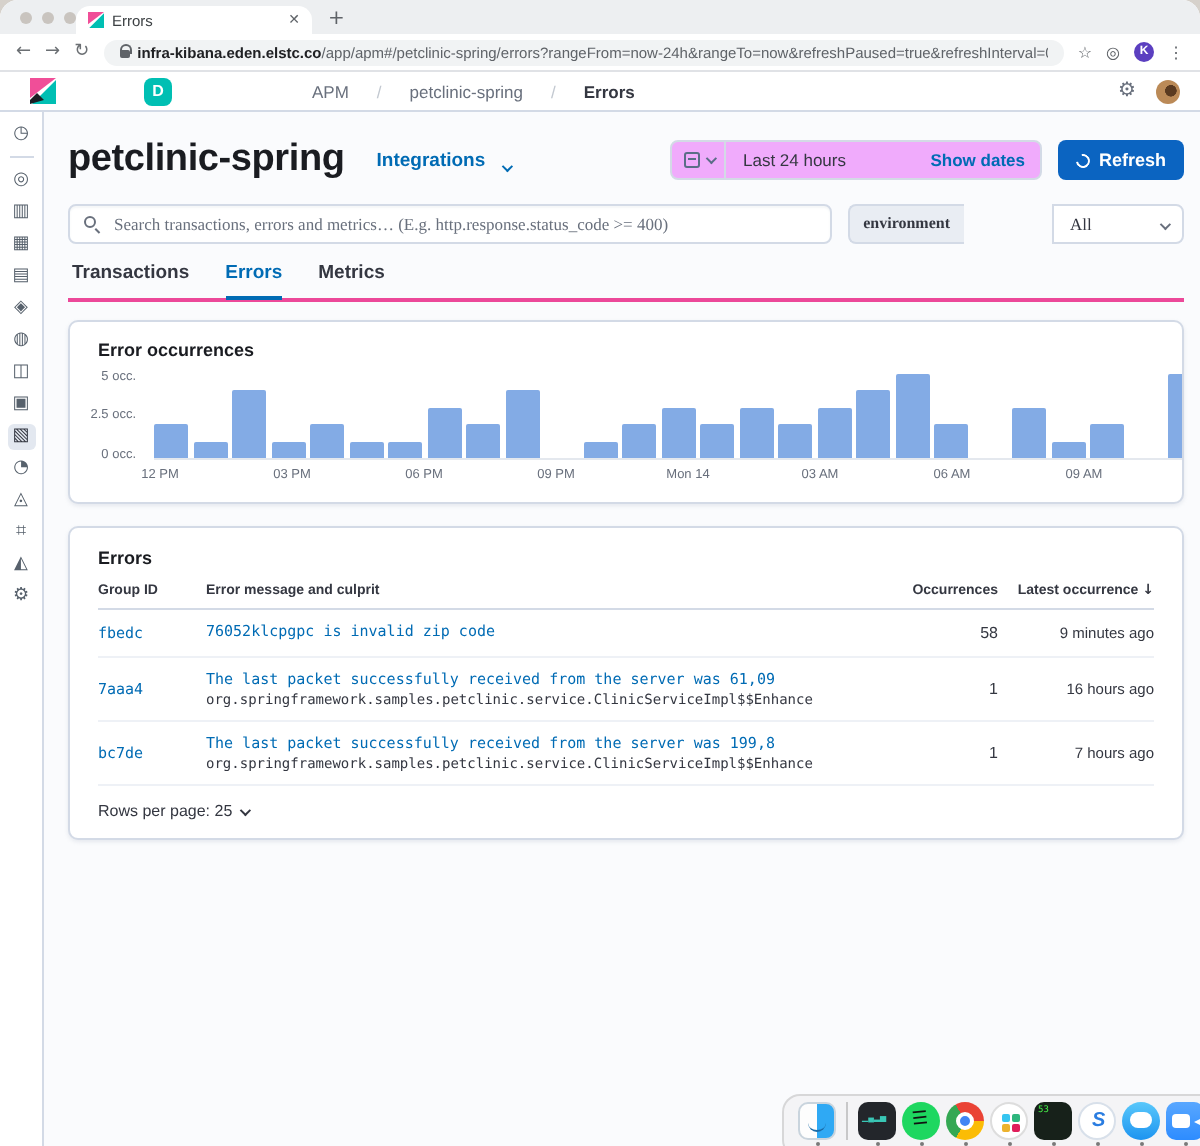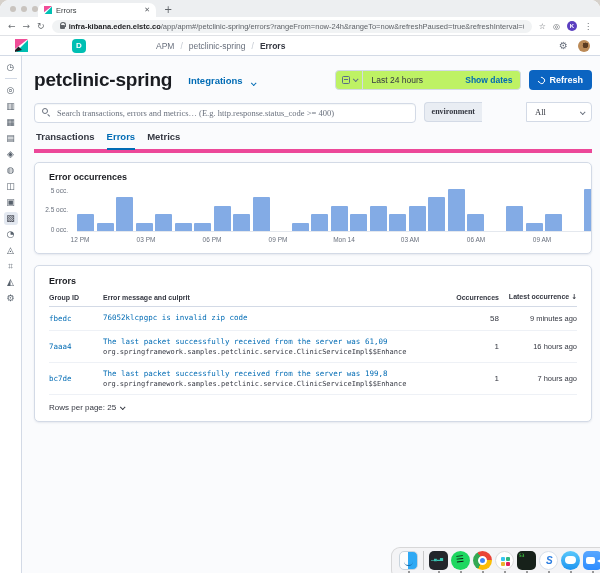--- a/index.html
+++ b/index.html
@@ -28,21 +28,21 @@
   .url-text { font-size:7.5px; white-space:nowrap; overflow:hidden; }
   .url-domain { color:#202124; font-weight:700; }
   .url-path { color:#5f6368; }
   .tb-ic { font-size:8px; color:#5f6368; }
   .profile-badge { width:10px; height:10px; border-radius:50%; background:#5b3fc0; color:#fff; font-size:6px; font-weight:700; display:flex; align-items:center; justify-content:center; }
 
   
   .kbn-header { height:20px; background:#fff; border-bottom:1px solid #d3dae6; display:flex; align-items:center; padding-right:10px; }
   .kbn-logo { margin-left:15px; width:13px; height:13px; flex:none; }
   .space-badge { margin-left:44px; width:14px; height:14px; border-radius:4px; background:#00BFB3; color:#fff; font-size:8px; font-weight:700; display:flex; align-items:center; justify-content:center; }
-  .breadcrumbs { margin-left:70px; display:flex; align-items:flex-end; gap:6px; font-size:8.5px; color:#69707d; }
+  .breadcrumbs { margin-left:70px; display:flex; align-items:flex-end; gap:14px; font-size:8.5px; color:#69707d; }
   .crumb-sep { color:#c2c8d0; }
   .crumb-last { color:#343741; font-weight:700; }
   .kbn-right { margin-left:auto; display:flex; align-items:center; gap:10px; }
   .deploy-ic { font-size:10px; color:#69707d; line-height:1; }
   .user-avatar { width:12px; height:12px; border-radius:50%; background:radial-gradient(circle at 62% 45%, #5a3a20 0 28%, #bb8a57 30%); }
 
   
   .main { display:flex; height:517px; background:#fafbfd; }
   .sidebar { width:22px; background:#fff; border-right:1px solid #d3dae6; padding-top:5px; flex:none; }
   .nav-ic { width:14px; height:13px; margin:0 auto 3px; font-size:9px; line-height:13px; text-align:center; color:#57616c;
@@ -50,21 +50,21 @@
   .nav-ic.sel { background:#e3e8f0; color:#343741; }
   .nav-div { width:12px; height:1px; background:#d3dae6; margin:4px auto 5px; }
   .content { flex:1; padding:0 8px 0 12px; position:relative; overflow:hidden; }
 
   
   .title-row { margin-top:11px; display:flex; align-items:center; height:26px; }
   .page-title { font-size:19px; font-weight:700; color:#1a1c21; letter-spacing:-0.2px; }
   .integrations { margin-left:16px; display:flex; align-items:flex-end; gap:8px; color:#006BB4; font-size:9.5px; font-weight:600; }
   .chev { width:4px; height:4px; border-right:1px solid currentColor; border-bottom:1px solid currentColor; transform:rotate(45deg) translateY(-1px); display:inline-block; }
   .head-right { margin-left:auto; display:flex; align-items:center; gap:8px; }
-  .datepicker { width:186px; height:20px; background:#bef264; border:1px solid #d3dae6; border-radius:4px; display:flex; align-items:center; }
+  .datepicker { width:186px; height:20px; background:#f0abfc; border:1px solid #d3dae6; border-radius:4px; display:flex; align-items:center; }
   .dp-cal-seg { width:27px; height:100%; border-right:1px solid #d3dae6; display:flex; align-items:center; justify-content:center; gap:3px; color:#5a6d87; }
   .cal { width:8px; height:8px; border:1px solid #5a6d87; border-radius:1.5px; position:relative; }
   .cal::before { content:""; position:absolute; left:1px; right:1px; top:1.5px; height:1.5px; background:#5a6d87; }
   .dp-text { padding-left:8px; font-size:8.5px; color:#343741; }
   .show-dates { margin-left:auto; padding-right:8px; font-size:8.5px; font-weight:600; color:#006BB4; }
   .refresh-btn { height:20px; padding:0 9px; background:#0B64C1; border-radius:4px; color:#fff; font-size:9px; font-weight:600;
                  display:flex; align-items:center; gap:4px; border:none; }
   .refresh-ic { width:7px; height:7px; border:1px solid #fff; border-radius:50%; border-left-color:transparent; transform:rotate(35deg); }
 
   
@@ -76,21 +76,21 @@
   .mag { position:absolute; left:8px; top:6px; width:6px; height:6px; border:1.2px solid #69707d; border-radius:50%; }
   .mag::after { content:""; position:absolute; left:5px; top:5px; width:3px; height:1.2px; background:#69707d; transform:rotate(45deg); transform-origin:0 0; }
   .env-group { margin-left:8px; display:flex;gap:44px; }
   .env-label { height:20px; line-height:18px; padding:0 7px; background:#e9edf3; border:1px solid #d3dae6; border-right:none;
                border-radius:4px 0 0 4px; font-size:8px; font-weight:600; color:#343741; }
   .env-select { width:66px; height:20px; background:#fff; border:1px solid #d3dae6; border-radius:0 4px 4px 0; position:relative;
                 font-size:8.5px; color:#343741; line-height:18px; padding-left:8px; }
   .env-select .chev { position:absolute; right:7px; top:8px; color:#69707d; }
 
   
-  .tabs-row { margin-top:9px; display:flex; gap:12px; border-bottom:4px solid #ec4899; padding:0 2px; }
+  .tabs-row { margin-top:9px; display:flex; gap:18px; border-bottom:2px solid #ec4899; padding:0 2px; }
   .tab-item { font-size:9.5px; font-weight:600; color:#343741; padding-bottom:6px; }
   .tab-item.active { color:#006BB4; border-bottom:2px solid #006BB4; margin-bottom:-1px; }
 
   
   .card { background:#fff; border:1px solid #d3dae6; border-radius:5px; box-shadow:0 1px 2px rgba(152,162,179,.2); overflow:hidden; }
   .chart-card { margin-top:9px; padding:9px 0 7px; }
   .card-title { font-size:9px; font-weight:700; color:#1a1c21; }
   .chart-card .card-title { margin-left:14px; }
   .chart-wrap { position:relative; margin-top:8px; height:56px; }
   .ylabels { position:absolute; left:0; top:0; width:38px; height:42px; }

